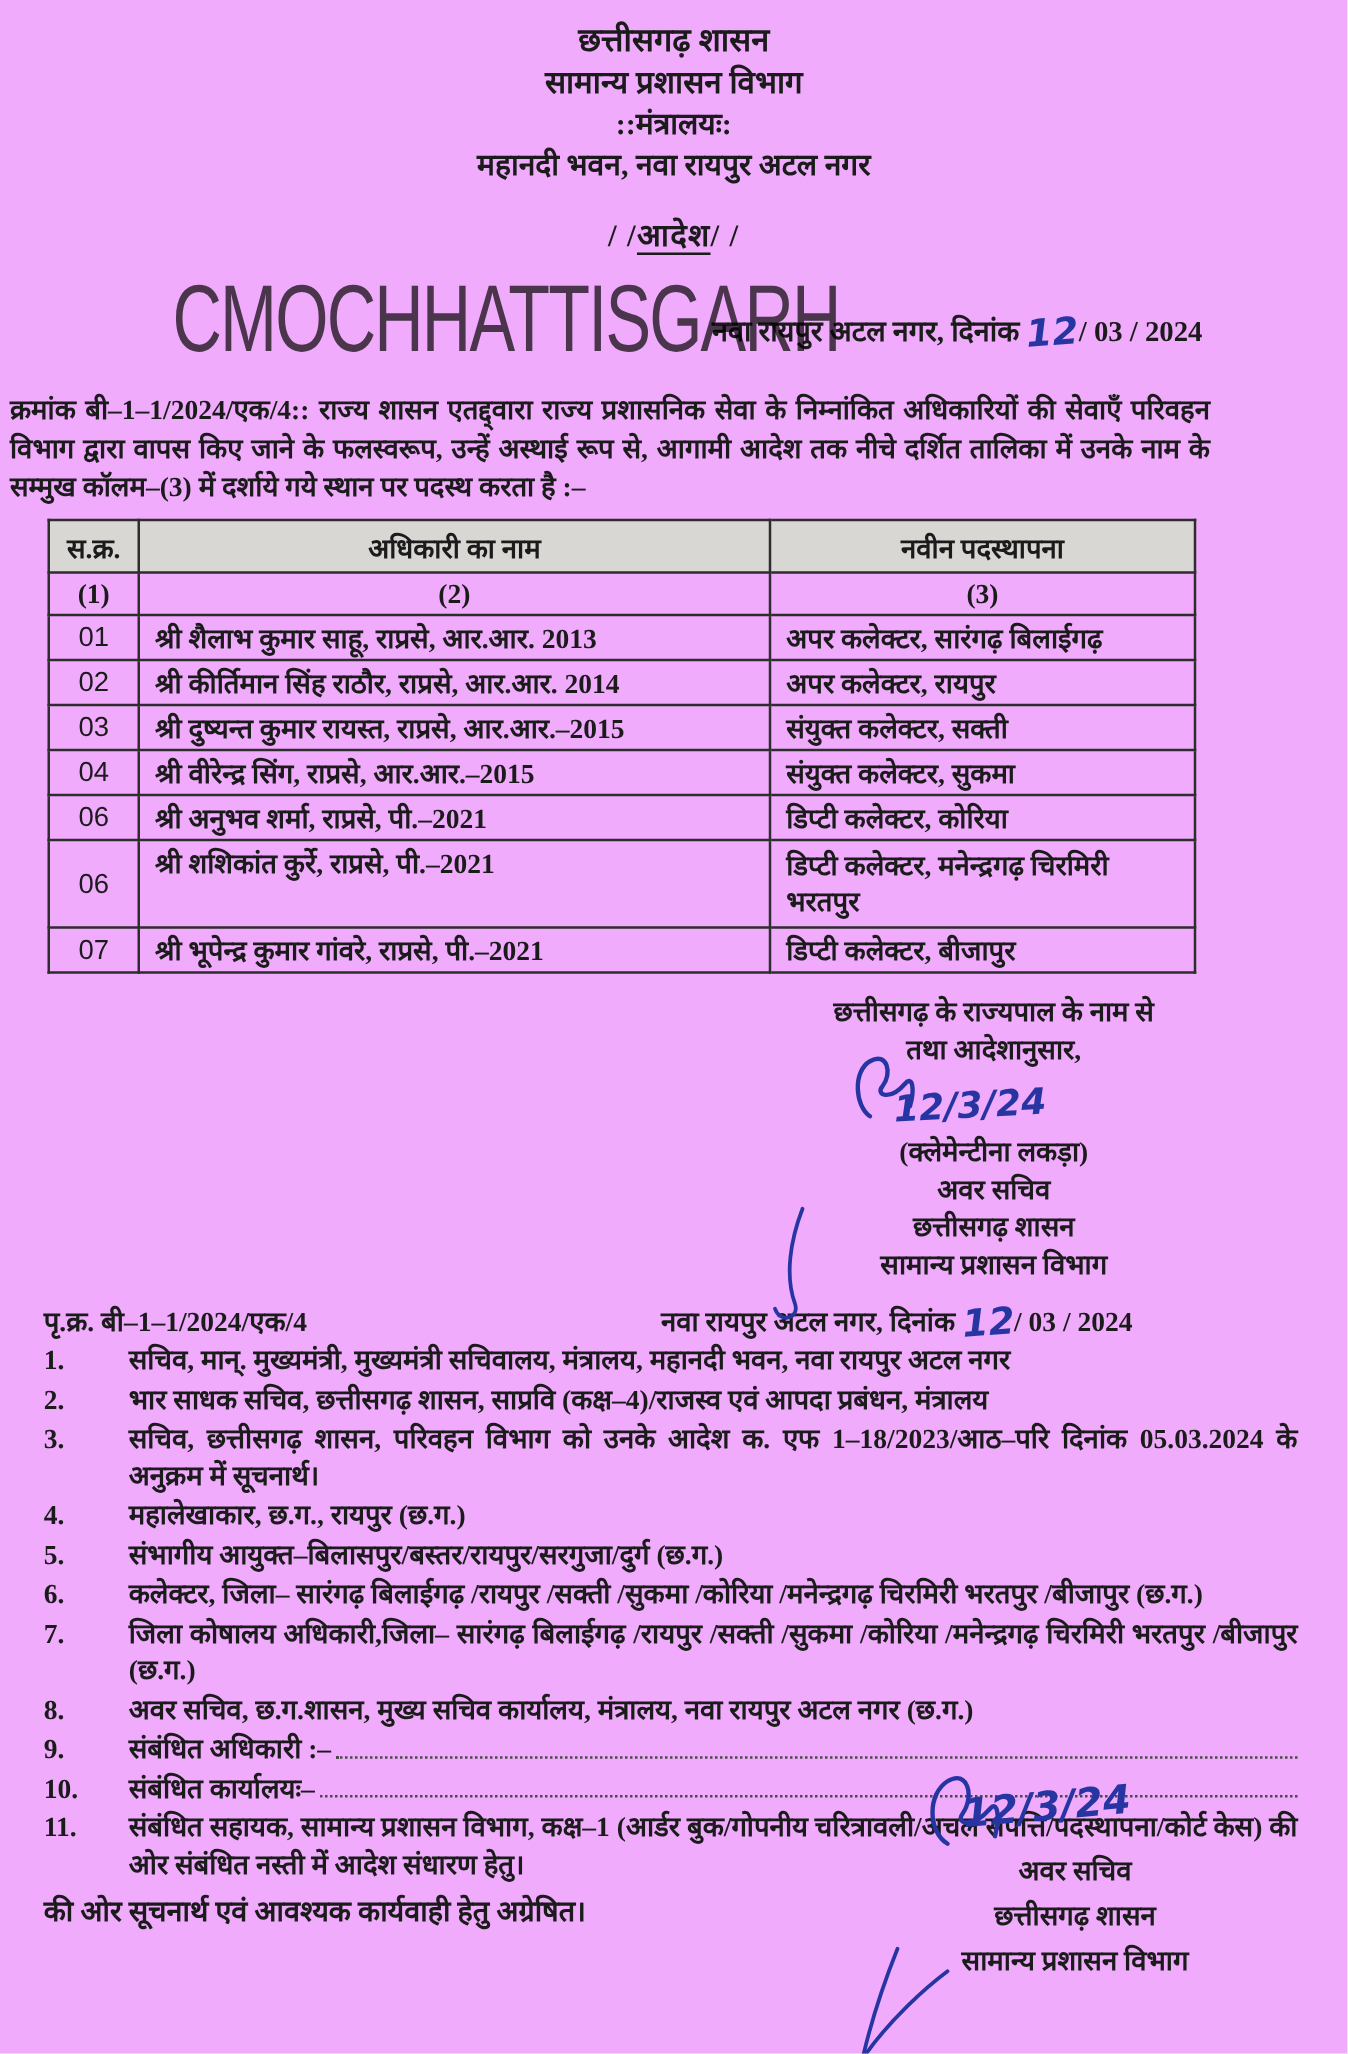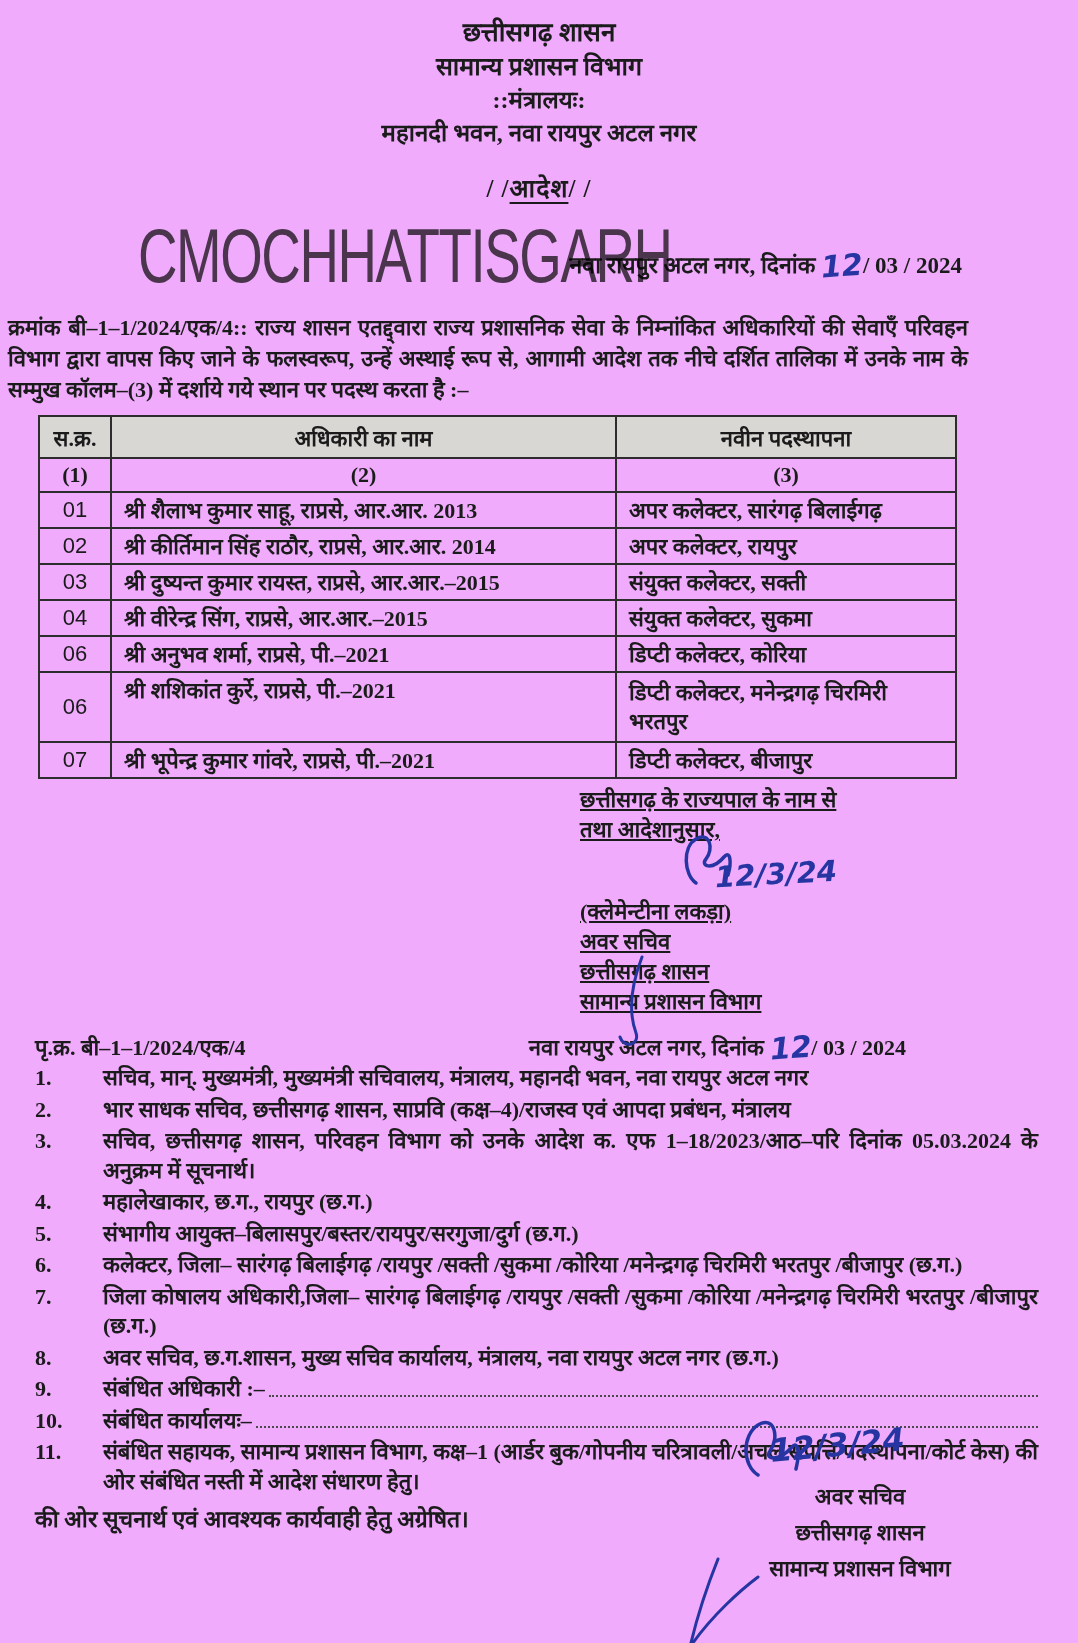--- a/index.html
+++ b/index.html
@@ -40,21 +40,21 @@
   table.post{border-collapse:collapse;margin:10px 0 0 38px;width:917px;table-layout:fixed;}
   table.post th,table.post td{border:2px solid #2d2d2d;font-size:22px;}
   table.post th{background:#d8d7d4;font-weight:700;height:38px;}
   col.c1{width:72px;}col.c2{width:505px;}col.c3{width:340px;}
   td.num{text-align:center;height:32px;font-family:"Liberation Sans","DejaVu Sans",sans-serif;font-size:21px;}
   td.name,td.place{padding:1px 10px 1px 12px;font-weight:600;line-height:29px;}
   tr.subhead td{text-align:center;height:30px;font-weight:600;}
   tr.tall td{height:64px;}
   tr.tall td.name{vertical-align:top;padding-top:3px;}
   
-  .sign-block{position:relative;width:430px;margin:6px 0 0 580px;text-align:left;font-weight:700;line-height:30px;text-decoration:underline;}
+  .sign-block{position:relative;width:430px;margin:16px 0 0 580px;text-align:center;font-weight:700;line-height:30px;}
   .sig-row{position:relative;height:52px;}
   .sig-squiggle{position:absolute;left:100px;top:-14px;}
   .sig-date{position:absolute;left:135px;top:14px;font-size:29px;transform:rotate(-3deg);}
   .org-line{position:relative;}
   .sig-stroke-b{position:absolute;left:32px;top:-34px;}
   
   .ref-line{display:flex;justify-content:space-between;margin:14px 172px 0 35px;font-weight:700;white-space:nowrap;}
   
   .copy-heading{margin:4px 0 2px 35px;font-weight:700;font-size:23px;}
   .copies{margin:0 40px 0 35px;}

